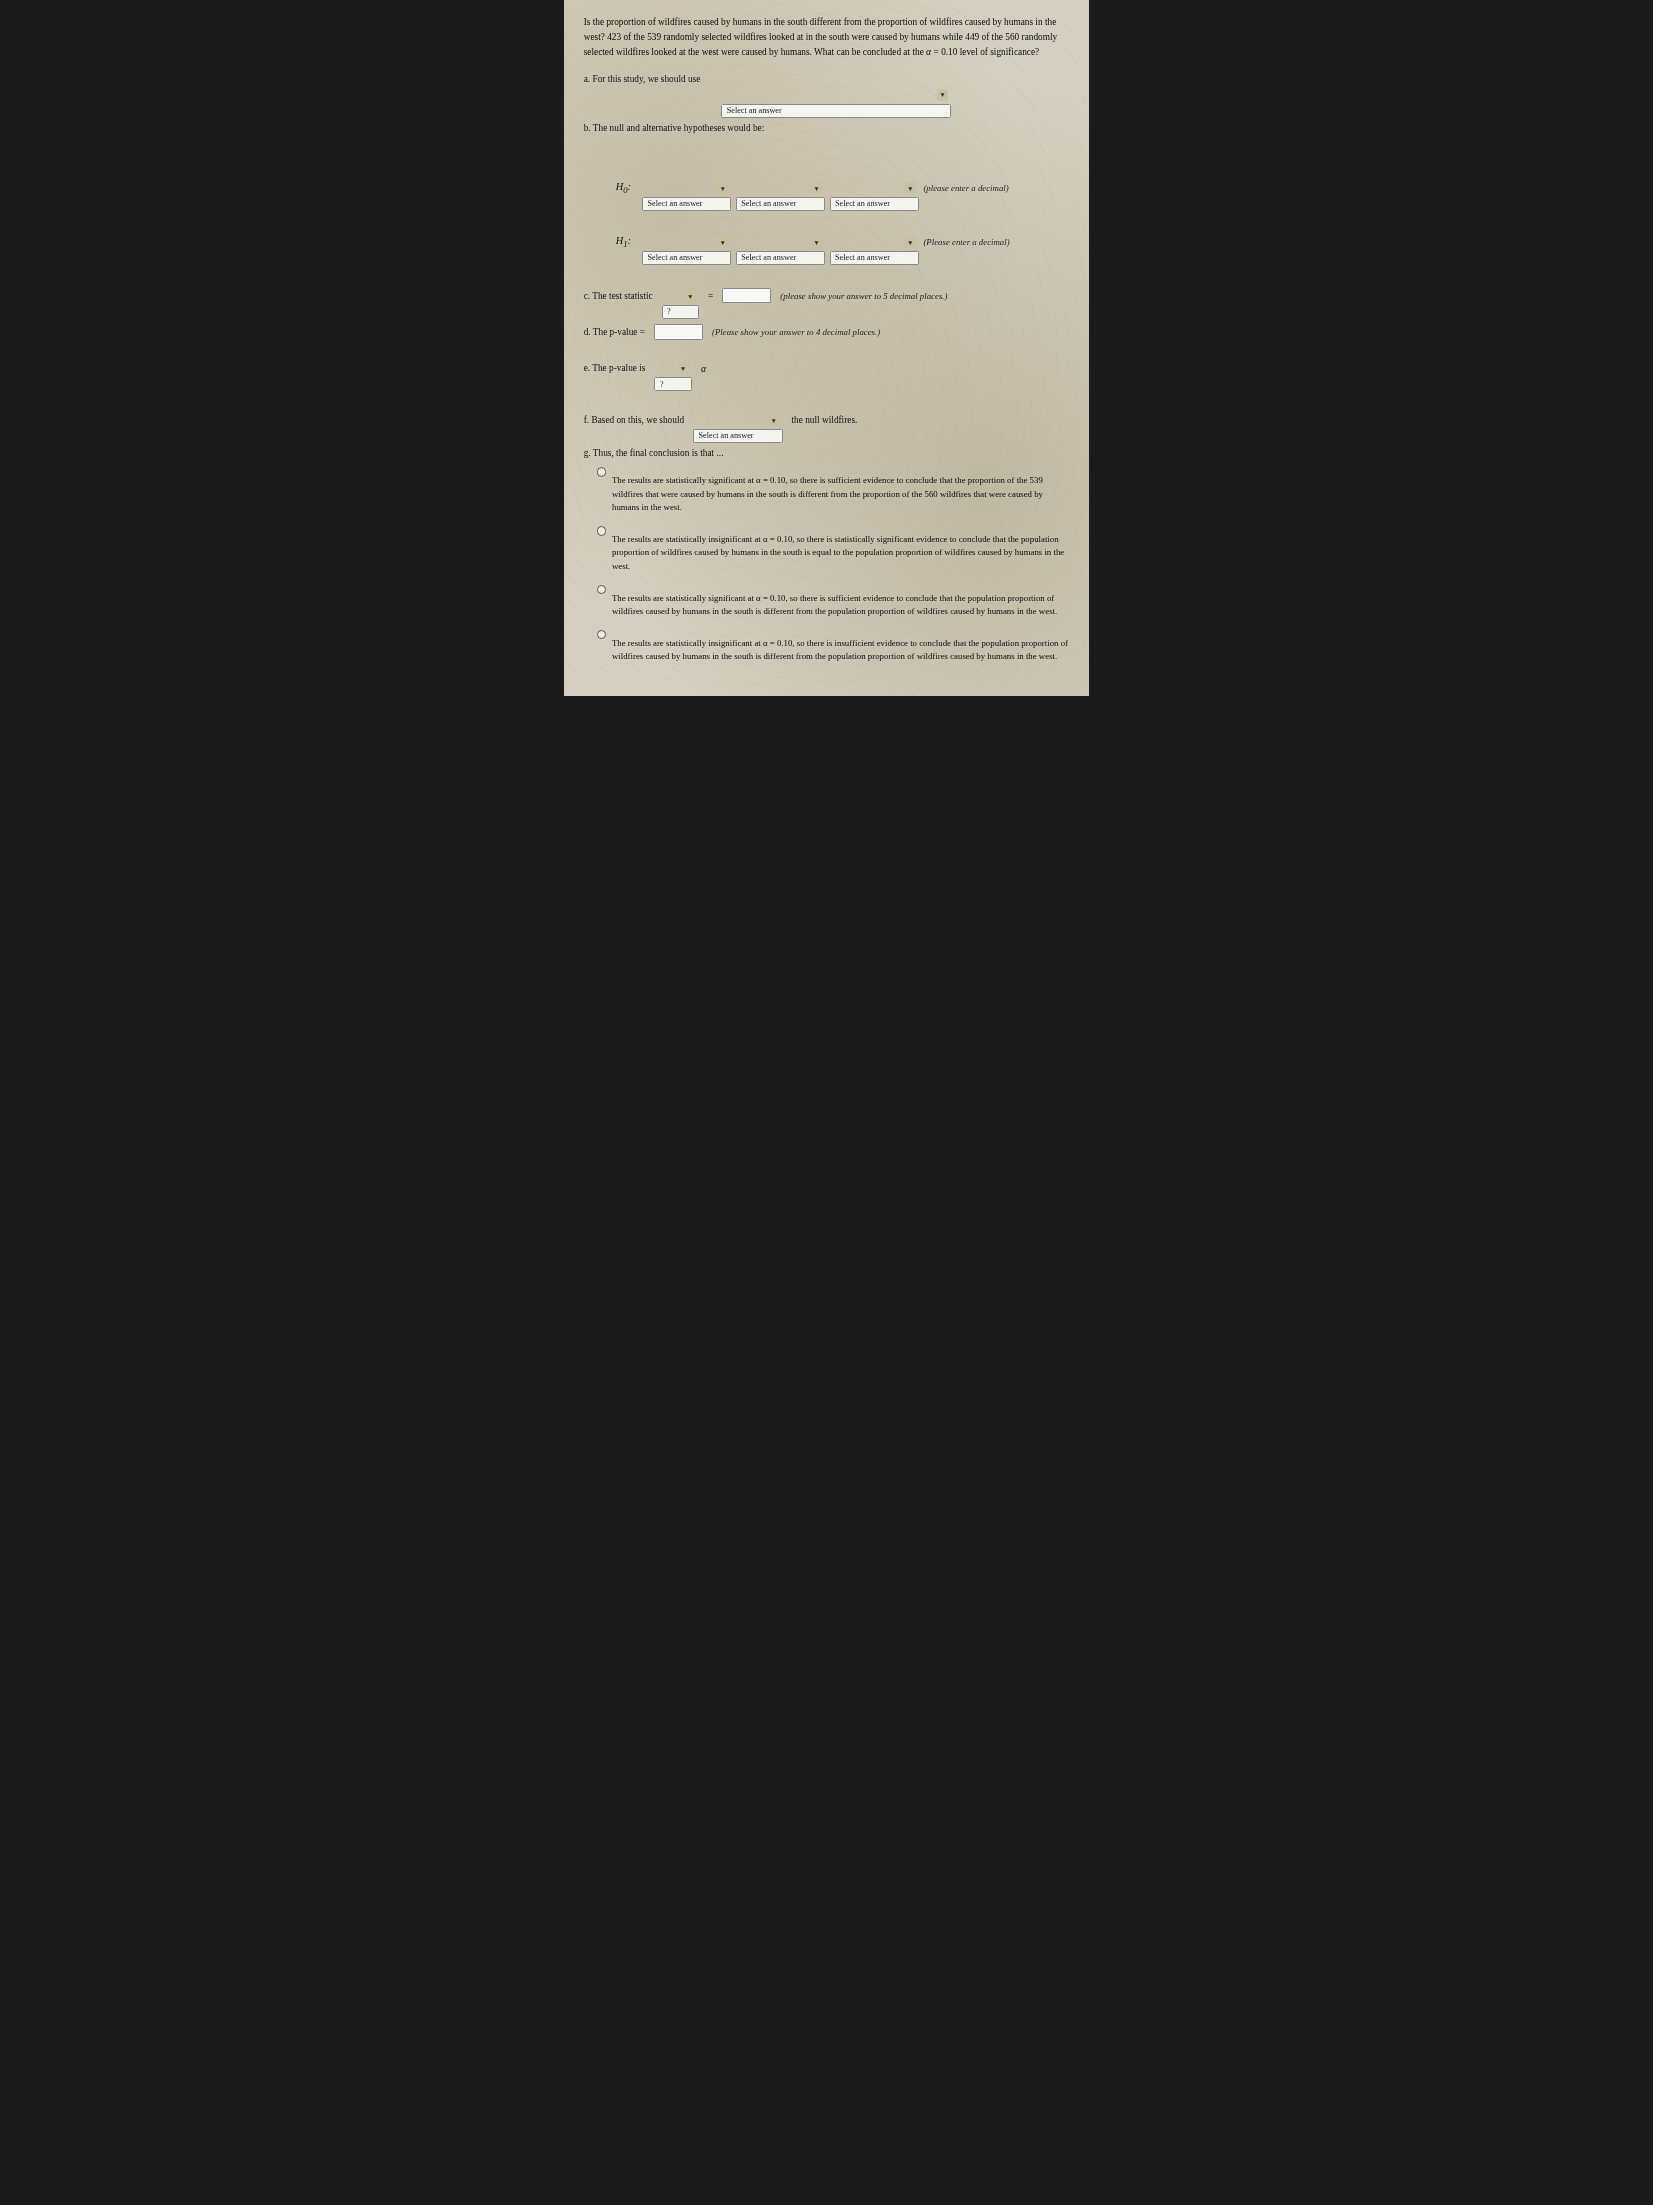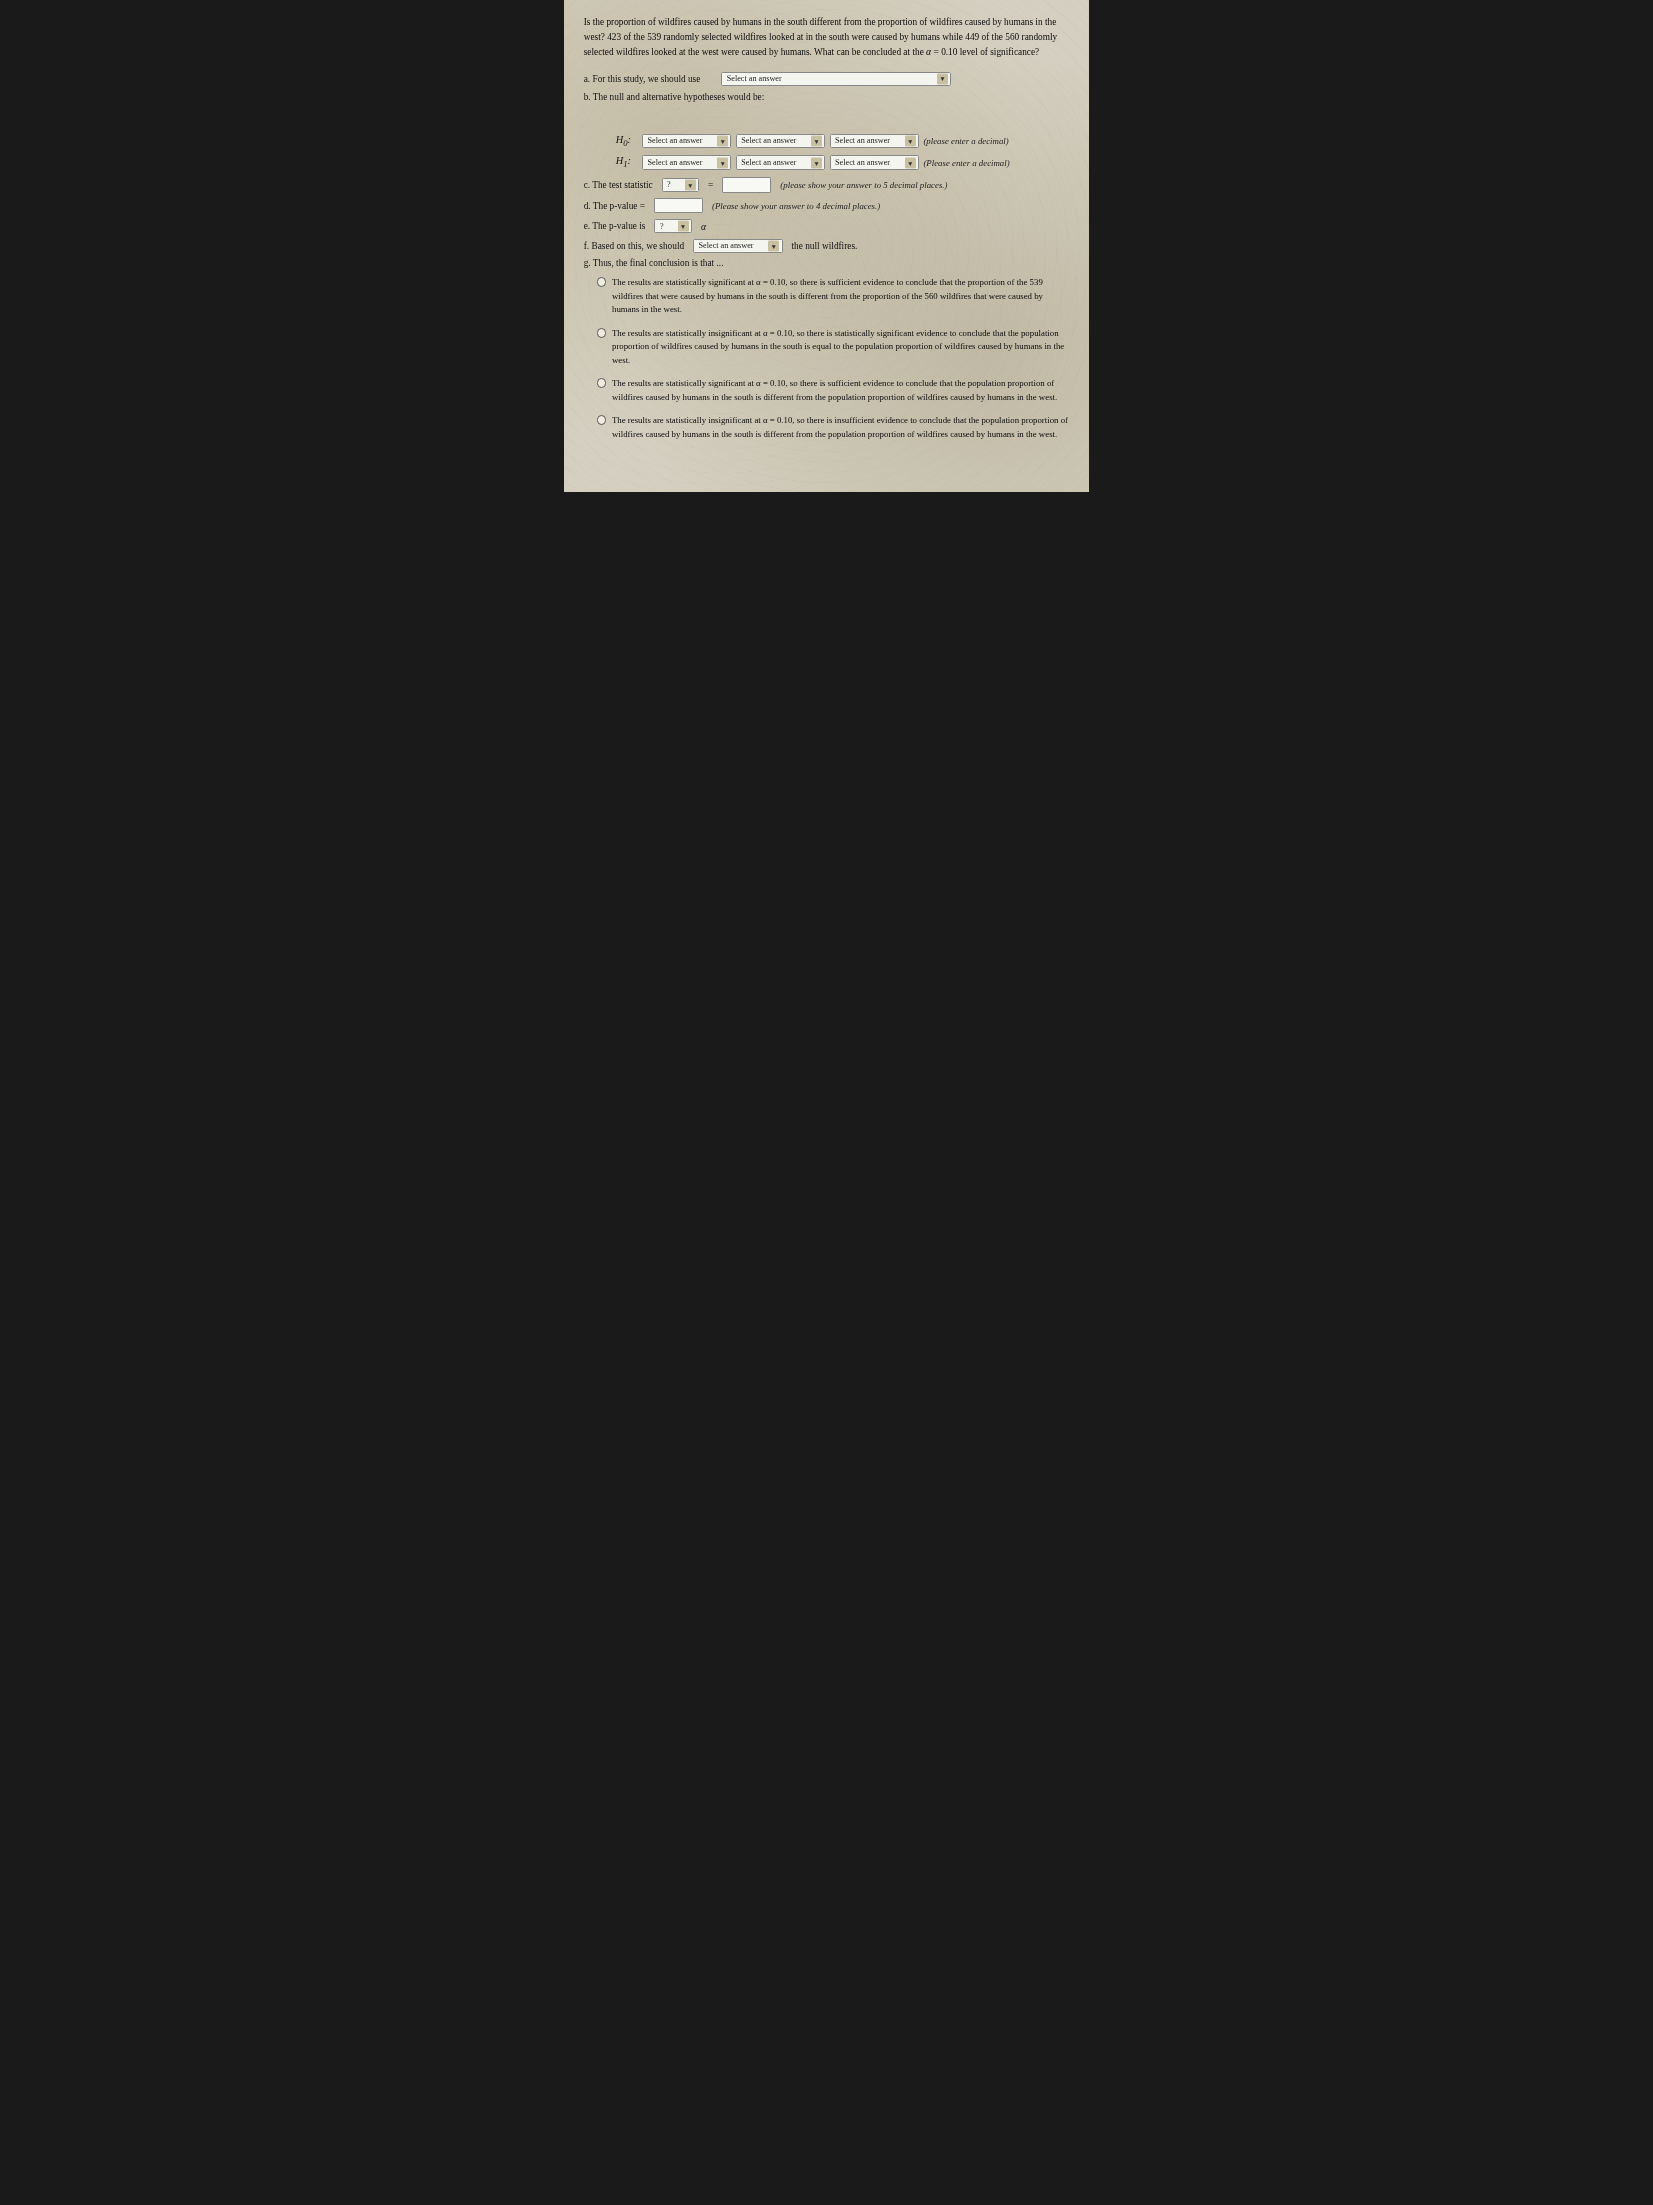--- a/index.html
+++ b/index.html
@@ -81,20 +81,21 @@
     }
 
     .select-wrapper {
       position: relative;
       display: inline-flex;
       align-items: center;
     }
 
     .select-wrapper select {
       padding-right: 27px;
+      margin-top: 32px;
     }
 
     .select-arrow {
       position: absolute;
       right: 3.3px;
       top: 50%;
       transform: translateY(-50%);
       pointer-events: none;
       font-size: 6.6px;
       color: #333;
@@ -187,20 +188,21 @@
       background: #f0ece0;
       flex-shrink: 0;
       margin-top: 1.1px;
       cursor: pointer;
     }
 
     .conclusion-text {
       font-size: 8.8px;
       color: #0a0a0a;
       flex: 1;
+      margin-top: 8px;
     }
 
     .hypotheses-section {
       margin: 9.8px 0 6.6px 0;
     }
 
     .bottom-dark {
       background: #1a1a1a;
       height: 109px;
       margin-top: 0;

